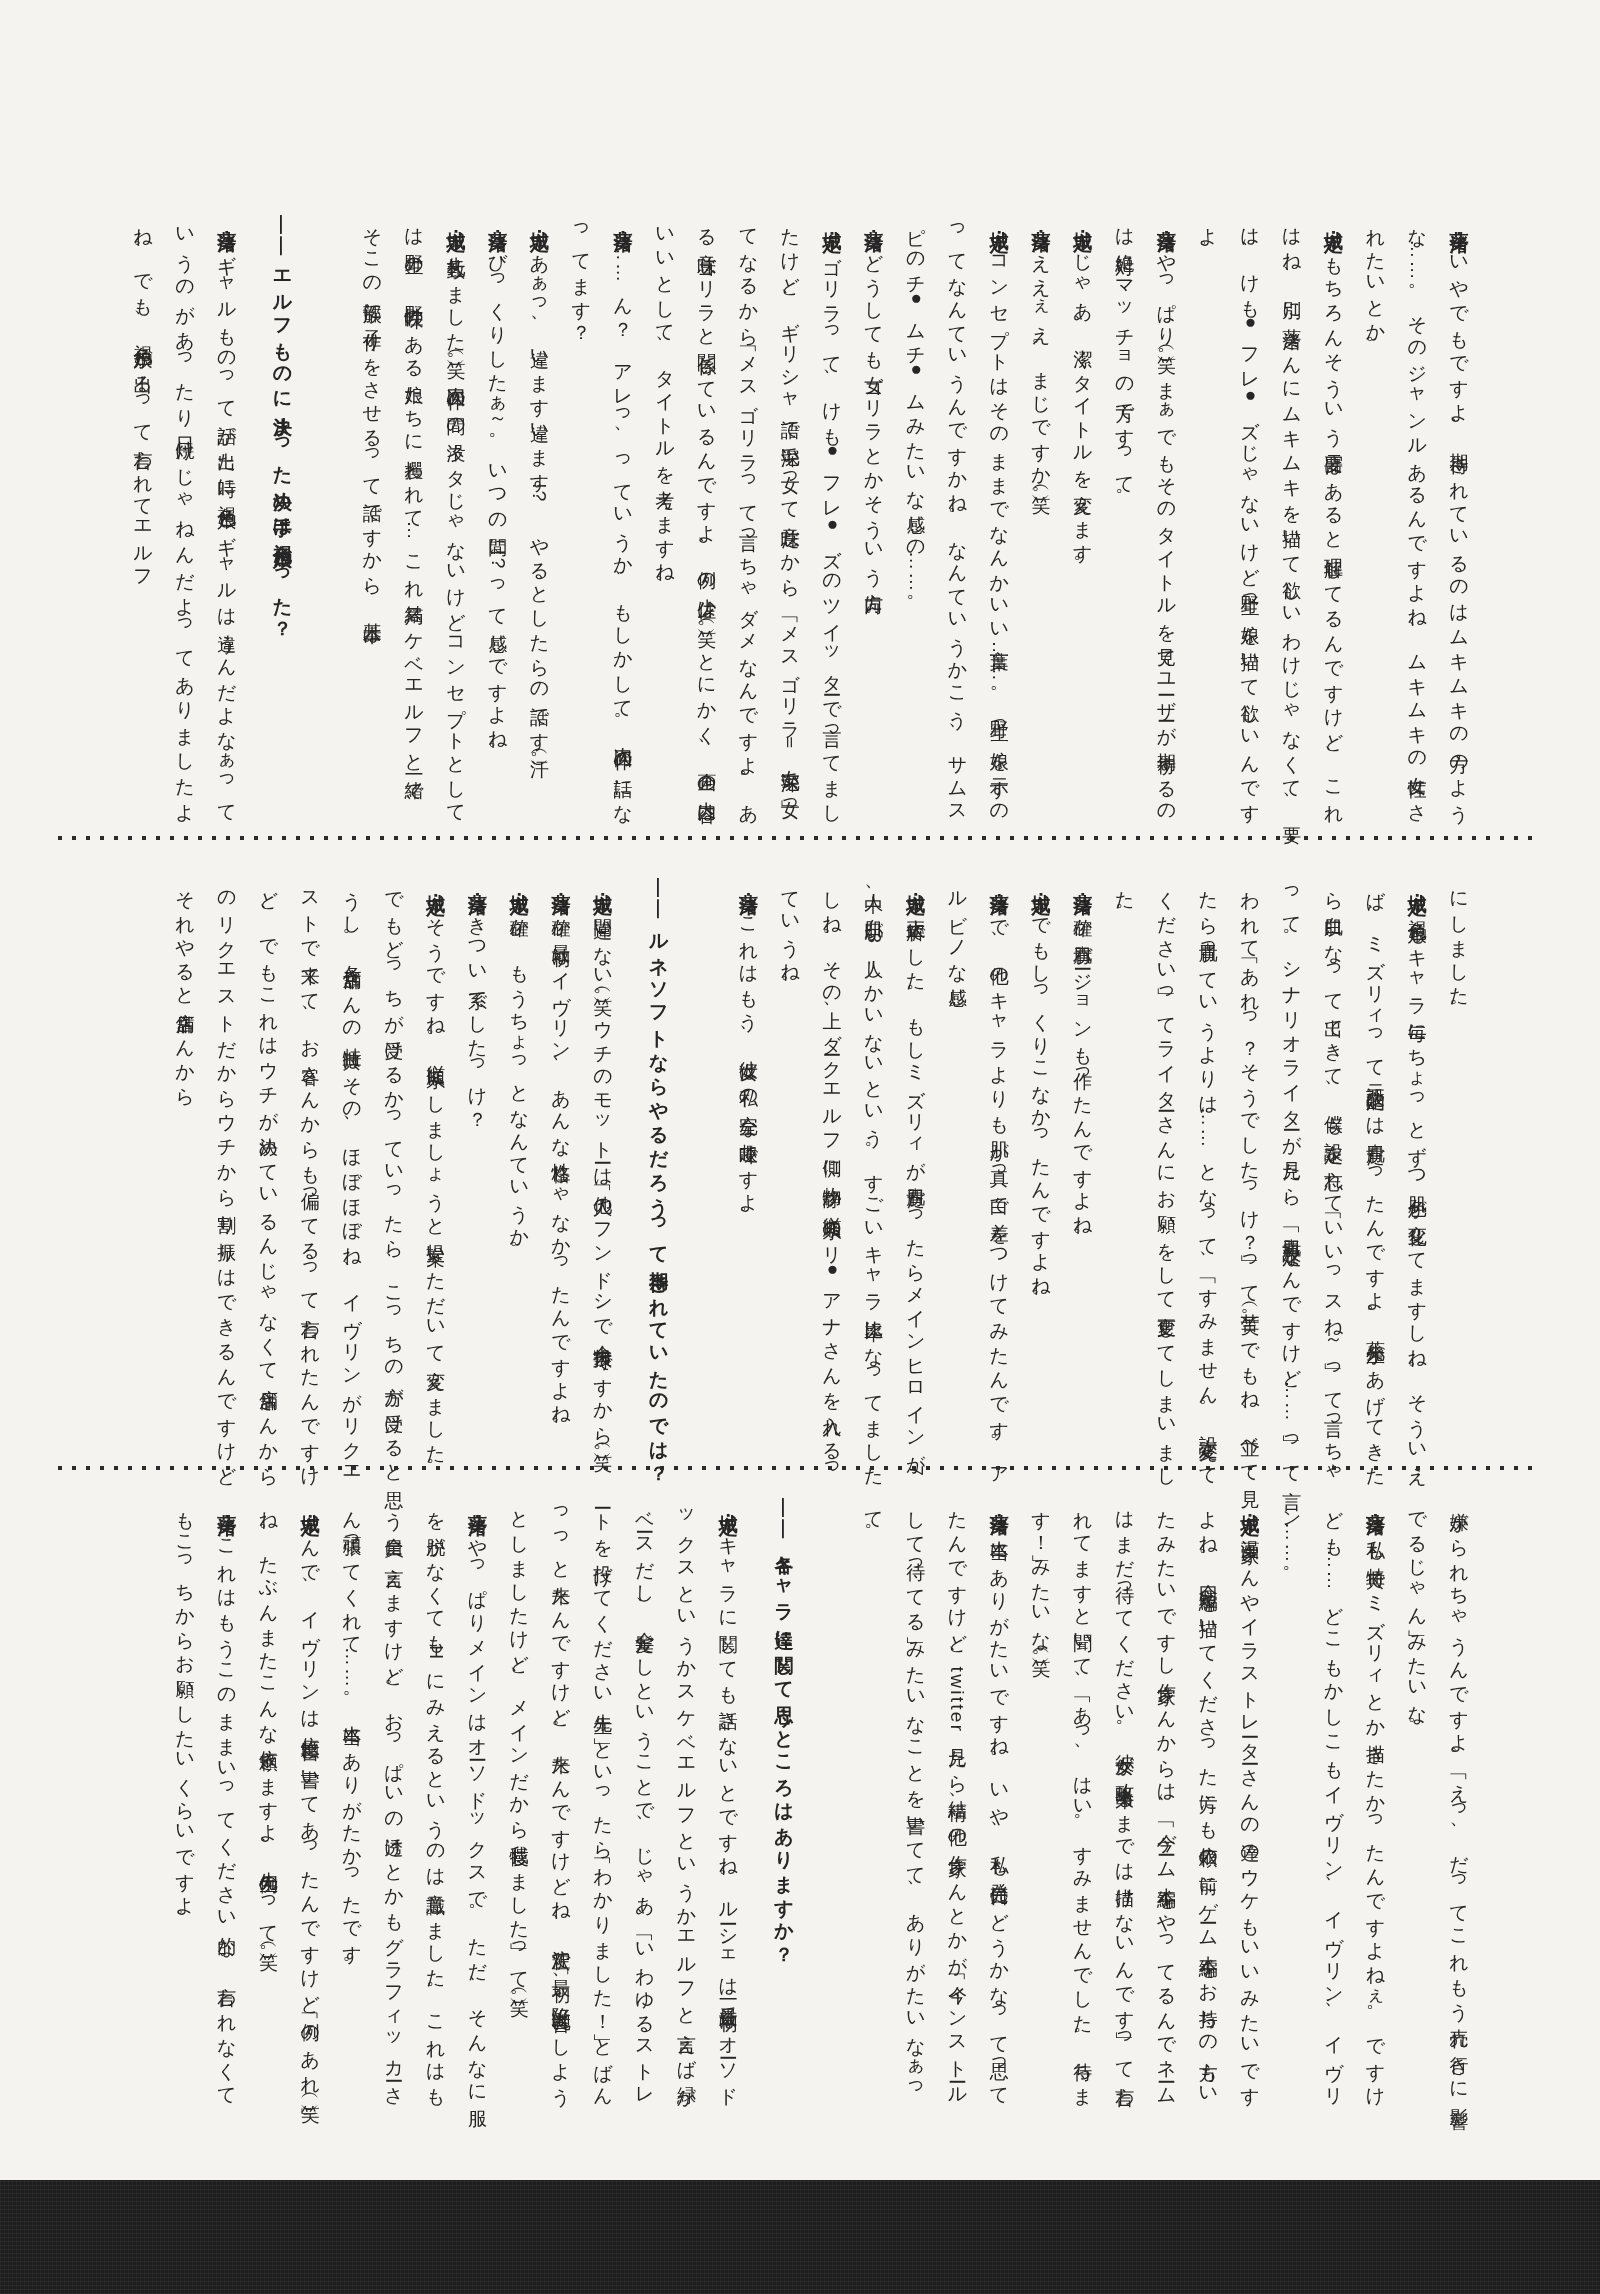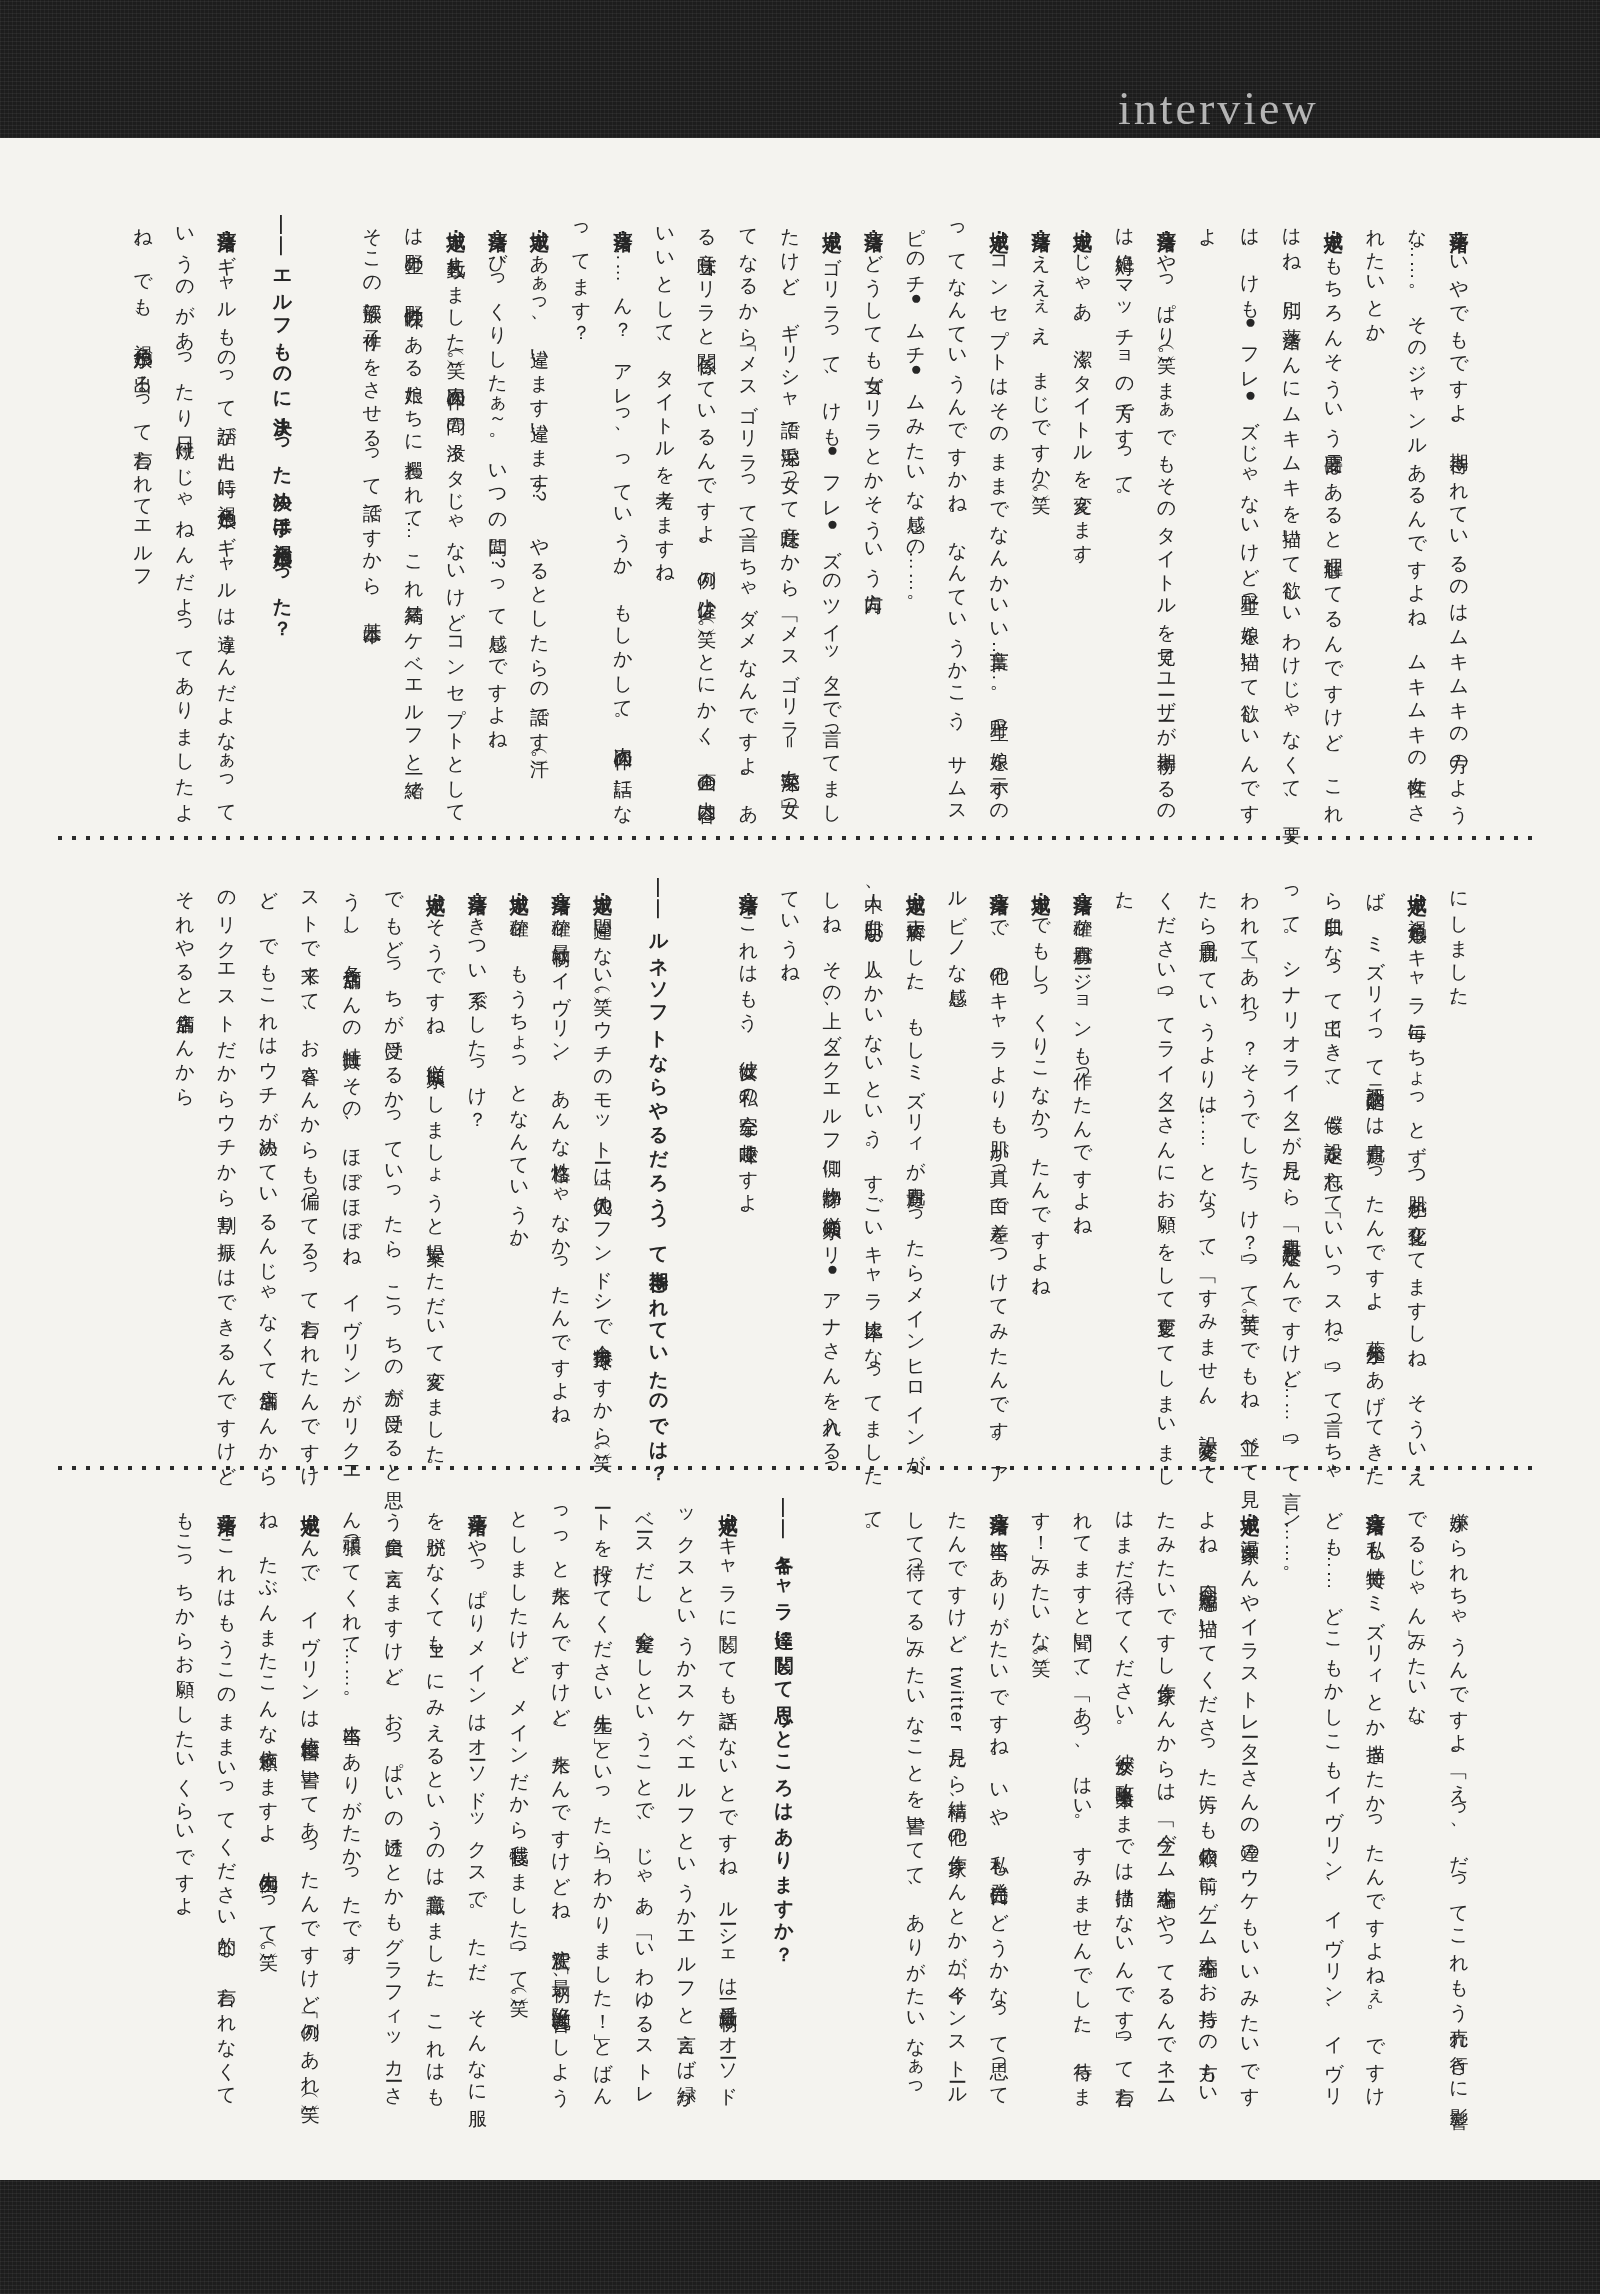--- a/index.html
+++ b/index.html
@@ -58,23 +58,20 @@
     background:repeating-linear-gradient(90deg, #2c2c2c 0 4px, transparent 4px 14px);
   }
   .dots-1{top:836px;}
   .dots-2{top:1466px;}
 </style>
 </head>
 <body>
 
 <div id="page">
 
-  <div class="black-band band-top">
-    <div class="interview-label">interview</div>
-  </div>
 
   <div class="vband vband-1">
       <p><b class="spk">葵渚：</b>いやでもですよ、期待されているのはムキムキの方のような……。そのジャンルあるんですよね、ムキムキの女性にされたいとか。</p>
       <p><b class="spk">城定：</b>もちろんそういう需要はあると理解してるんですけど、これはね、別に葵渚さんにムキムキを描いて欲しいわけじゃなくて、要は、けも●フレ●ズじゃないけど野生っ娘を描いて欲しいんですよ。</p>
       <p><b class="spk">葵渚：</b>やっぱり（笑）。まぁでもそのタイトルを見てユーザーが期待するのは絶対にマッチョの方ですって。</p>
       <p><b class="spk">城定：</b>じゃあ、潔くタイトルを変えます。</p>
       <p><b class="spk">葵渚：</b>ええぇえ。まじですか（笑）。</p>
       <p><b class="spk">城定：</b>コンセプトはそのままでなんかいい言葉……。野生っ娘を示すのってなんていうんですかね。なんていうかこう、サムスピのチ●ムチ●ムみたいな感じの……。</p>
       <p><b class="spk">葵渚：</b>どうしても女ゴリラとかそういう方向に。</p>
       <p><b class="spk">城定：</b>ゴリラって、けも●フレ●ズのツイッターで言ってましたけど、ギリシャ語で毛深い女って意味だから、「メスゴリラ＝女毛深い女」ってなるから「メスゴリラって言っちゃダメなんですよ。ある意味ゴリラと関係しているんですよ、例の少佐は（笑）。とにかく、企画の内容はいいとして、タイトルを考えますね。</p>

